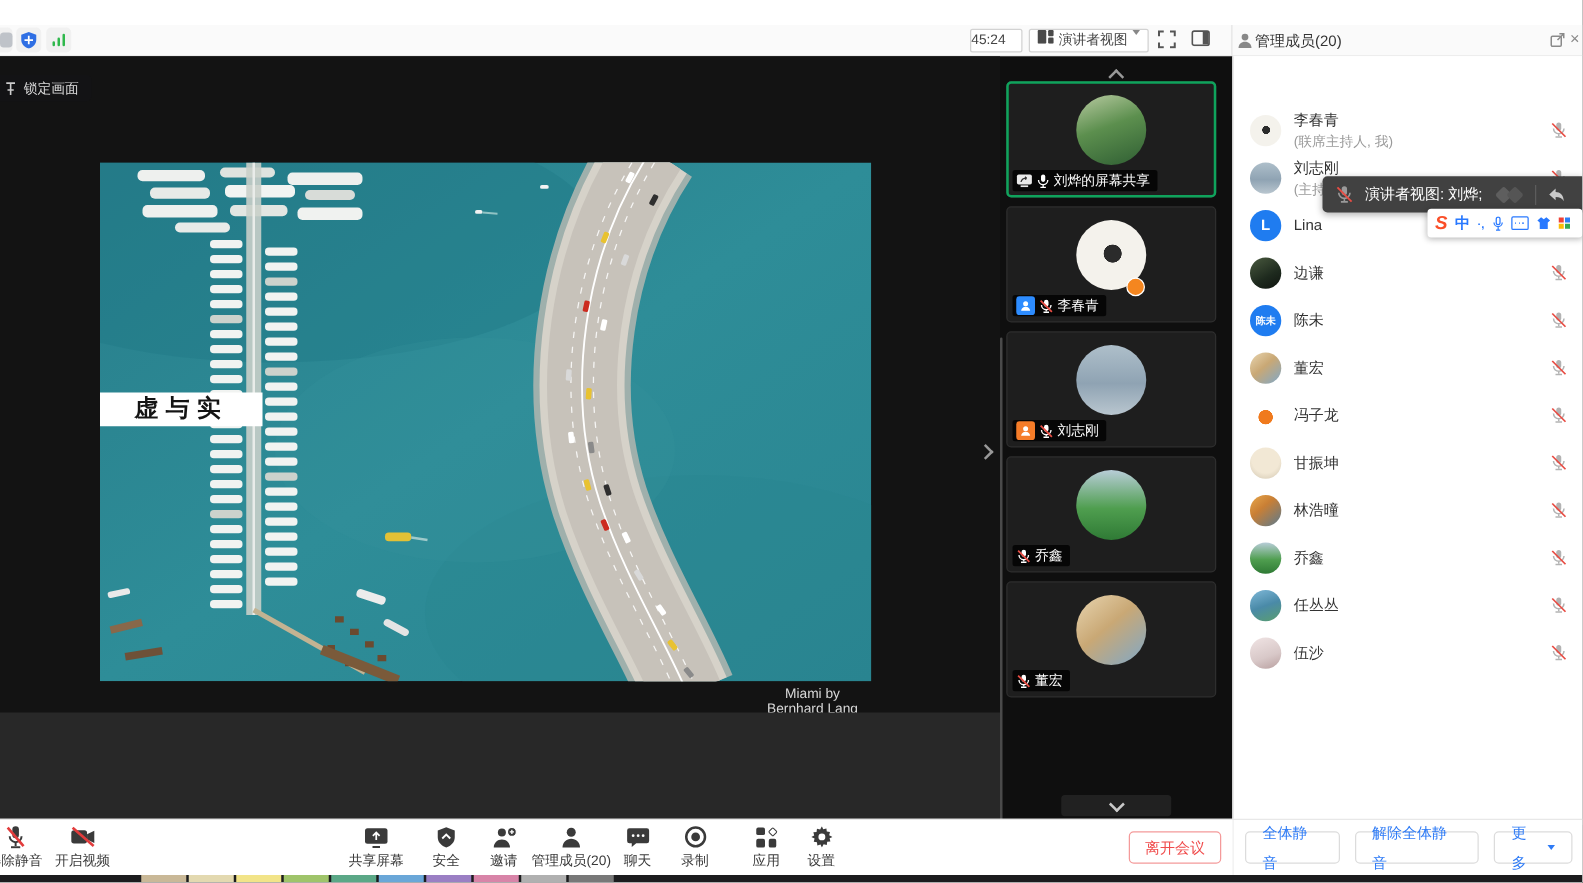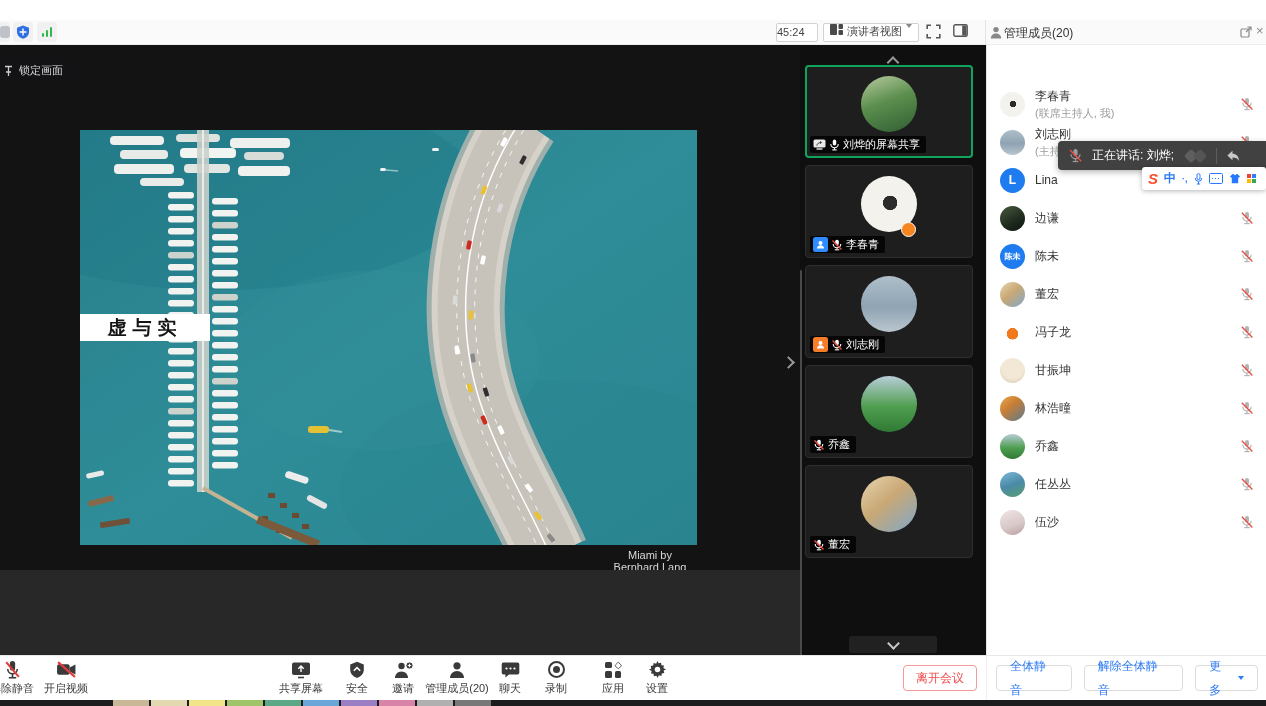--- a/index.html
+++ b/index.html
@@ -629,21 +629,21 @@
 
   <div class="toast">
     <span style="margin-left:10px;display:flex">
       <svg width="15" height="15" viewBox="0 0 14 14">
           <rect x="5" y="1" width="4" height="6.6" rx="2" fill="#9a9a9a"></rect>
           <path d="M2.8 5.8a4.2 4.2 0 0 0 8.4 0M7 10v2" stroke="#9a9a9a" stroke-width="1.2" fill="none"></path>
           <path d="M4.4 12.6h5.2" stroke="#9a9a9a" stroke-width="1.2"></path>
           <line x1="1.8" y1="1.8" x2="12.4" y2="12.4" stroke="#e84d44" stroke-width="1.4"></line>
         </svg>
     </span>
-    <span class="toast-text">正在讲话: 刘烨;</span>
+    <span class="toast-text">演讲者视图: 刘烨;</span>
     <span class="wmark">
         <i></i>
         <i></i>
       </span>
     <span class="toast-div"></span>
     <svg width="15" height="14" viewBox="0 0 16 15">
         <path d="M8 2 L2.5 7 L8 12 V9.2 C11.5 9.2 13.6 10.4 15 12.8 C14.8 7.4 11.8 5 8 5 Z" fill="#c9c9c9"></path>
       </svg>
   </div>
 

